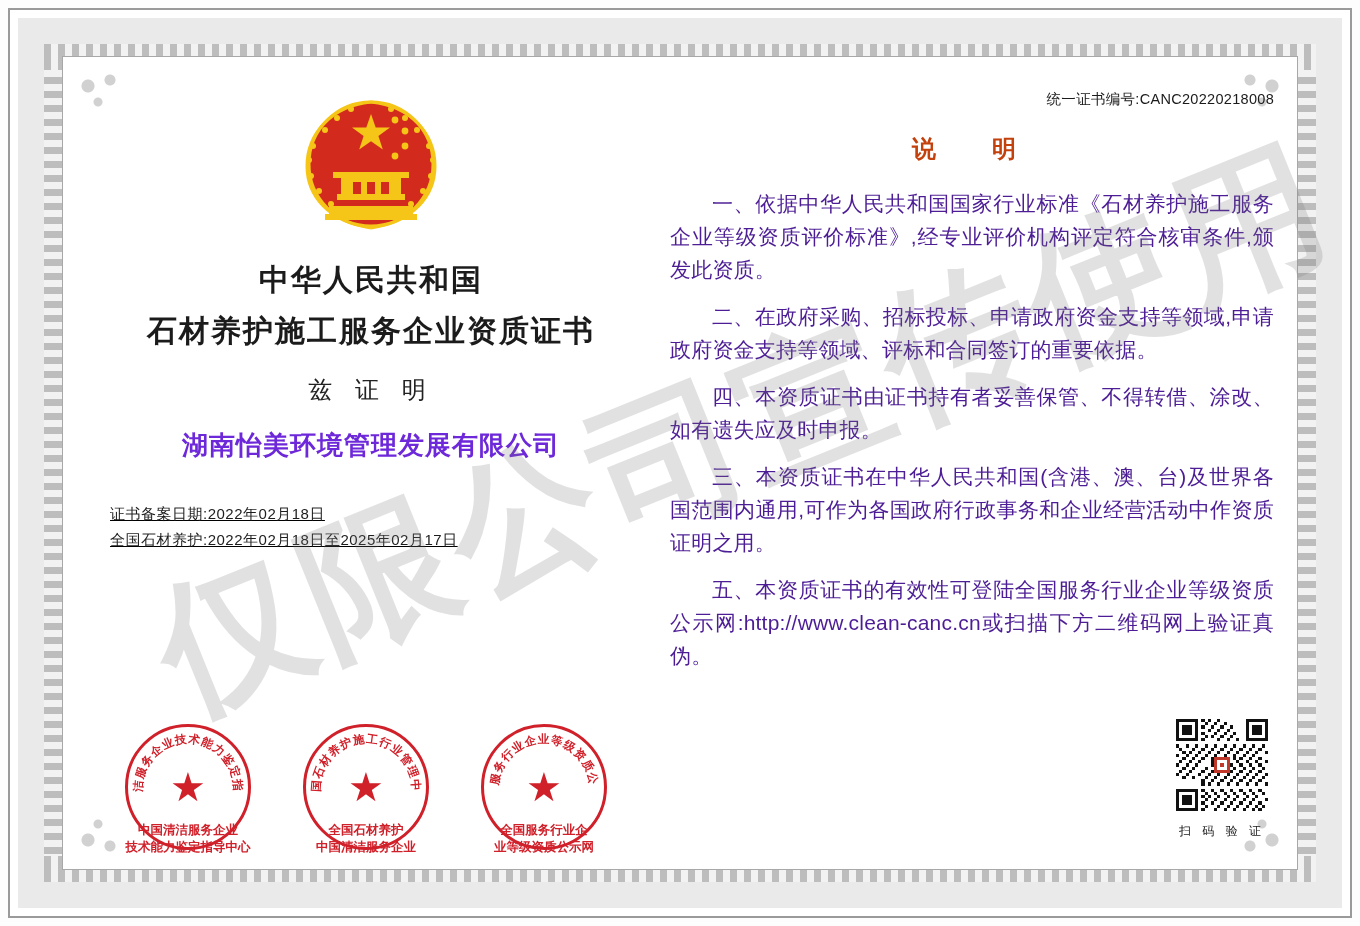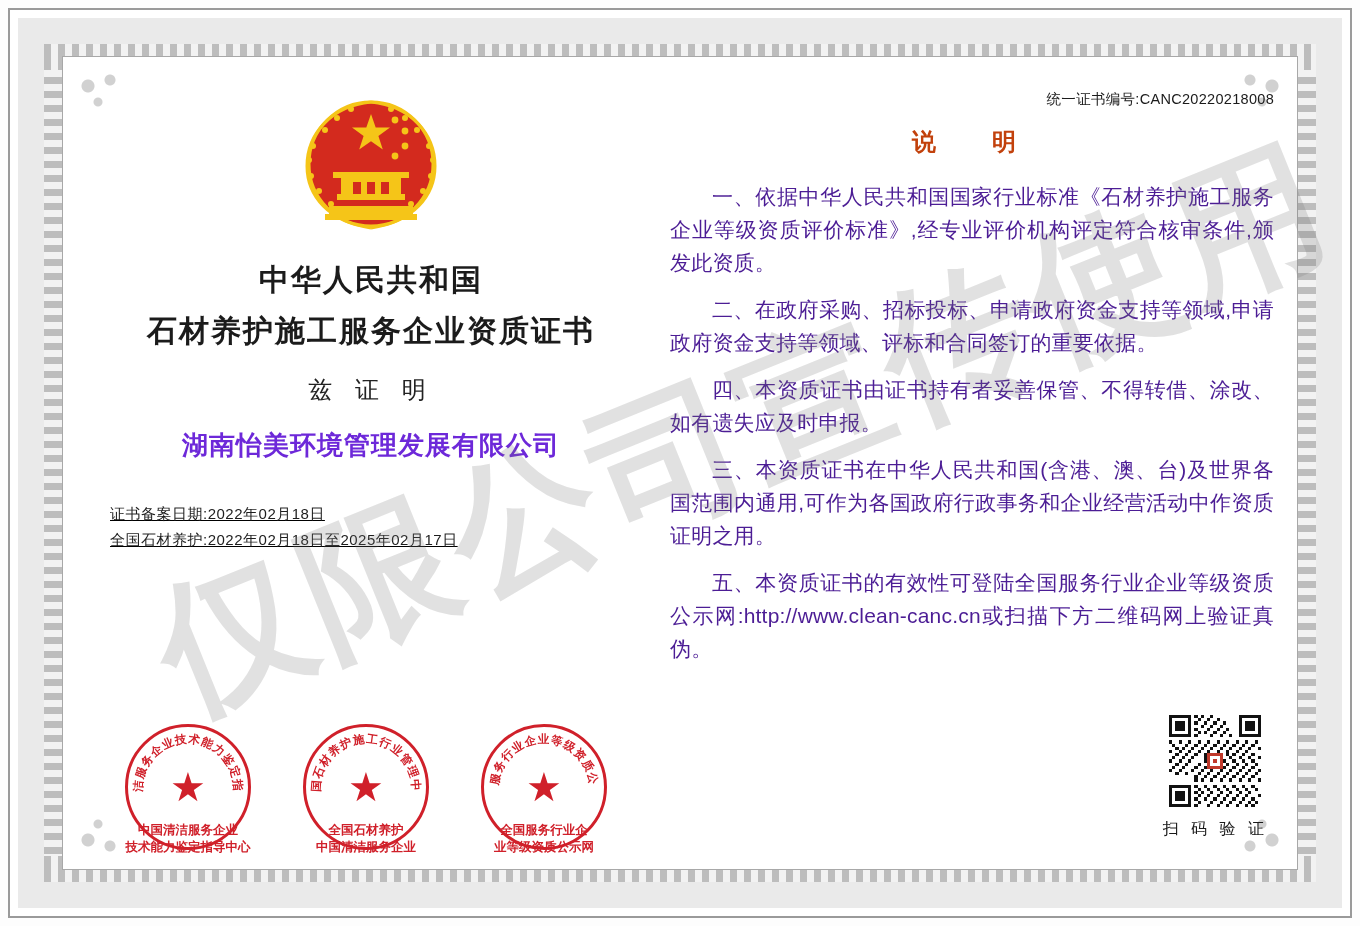--- a/index.html
+++ b/index.html
@@ -98,33 +98,33 @@
   .seal .arc{
     position:absolute;left:0;top:0;width:120px;height:120px;
   }
   .seal .arc text{fill:#d0202a;font-size:11.5px;font-weight:bold;letter-spacing:1px;}
   .seal-label{
     position:relative;margin-top:-28px;font-size:12.5px;color:#d0202a;line-height:17px;font-weight:bold;
   }
 
   
   .certno{
-    text-align:right;font-size:14.5px;color:#1b1b1b;margin-bottom:17px;letter-spacing:.3px;
+    text-align:right;font-size:14.5px;color:#1b1b1b;margin-bottom:24px;letter-spacing:.3px;
   }
   .notice-title{
     text-align:center;font-size:24px;font-weight:bold;color:#c2410c;letter-spacing:16px;
     margin:6px 0 22px 0;
   }
   .notice p{
     font-size:21px;line-height:33px;color:#4c1d95;margin:0 0 14px 0;
     text-indent:2em;text-align:justify;letter-spacing:.2px;
   }
   .qr-wrap{position:absolute;right:30px;bottom:30px;text-align:center;}
   .qr{width:92px;height:92px;}
-  .qr-cap{font-size:16px;color:#1a1a1a;letter-spacing:4px;margin-top:8px;}
+  .qr-cap{font-size:12px;color:#1a1a1a;letter-spacing:4px;margin-top:8px;}
 
   
   .watermark{
     position:absolute;left:0;top:0;width:1360px;height:926px;
     pointer-events:none;overflow:hidden;
   }
   .watermark span{
     position:absolute;left:120px;top:330px;
     font-size:150px;font-weight:bold;color:rgba(120,120,120,.22);
     transform:rotate(-22deg);white-space:nowrap;letter-spacing:6px;

